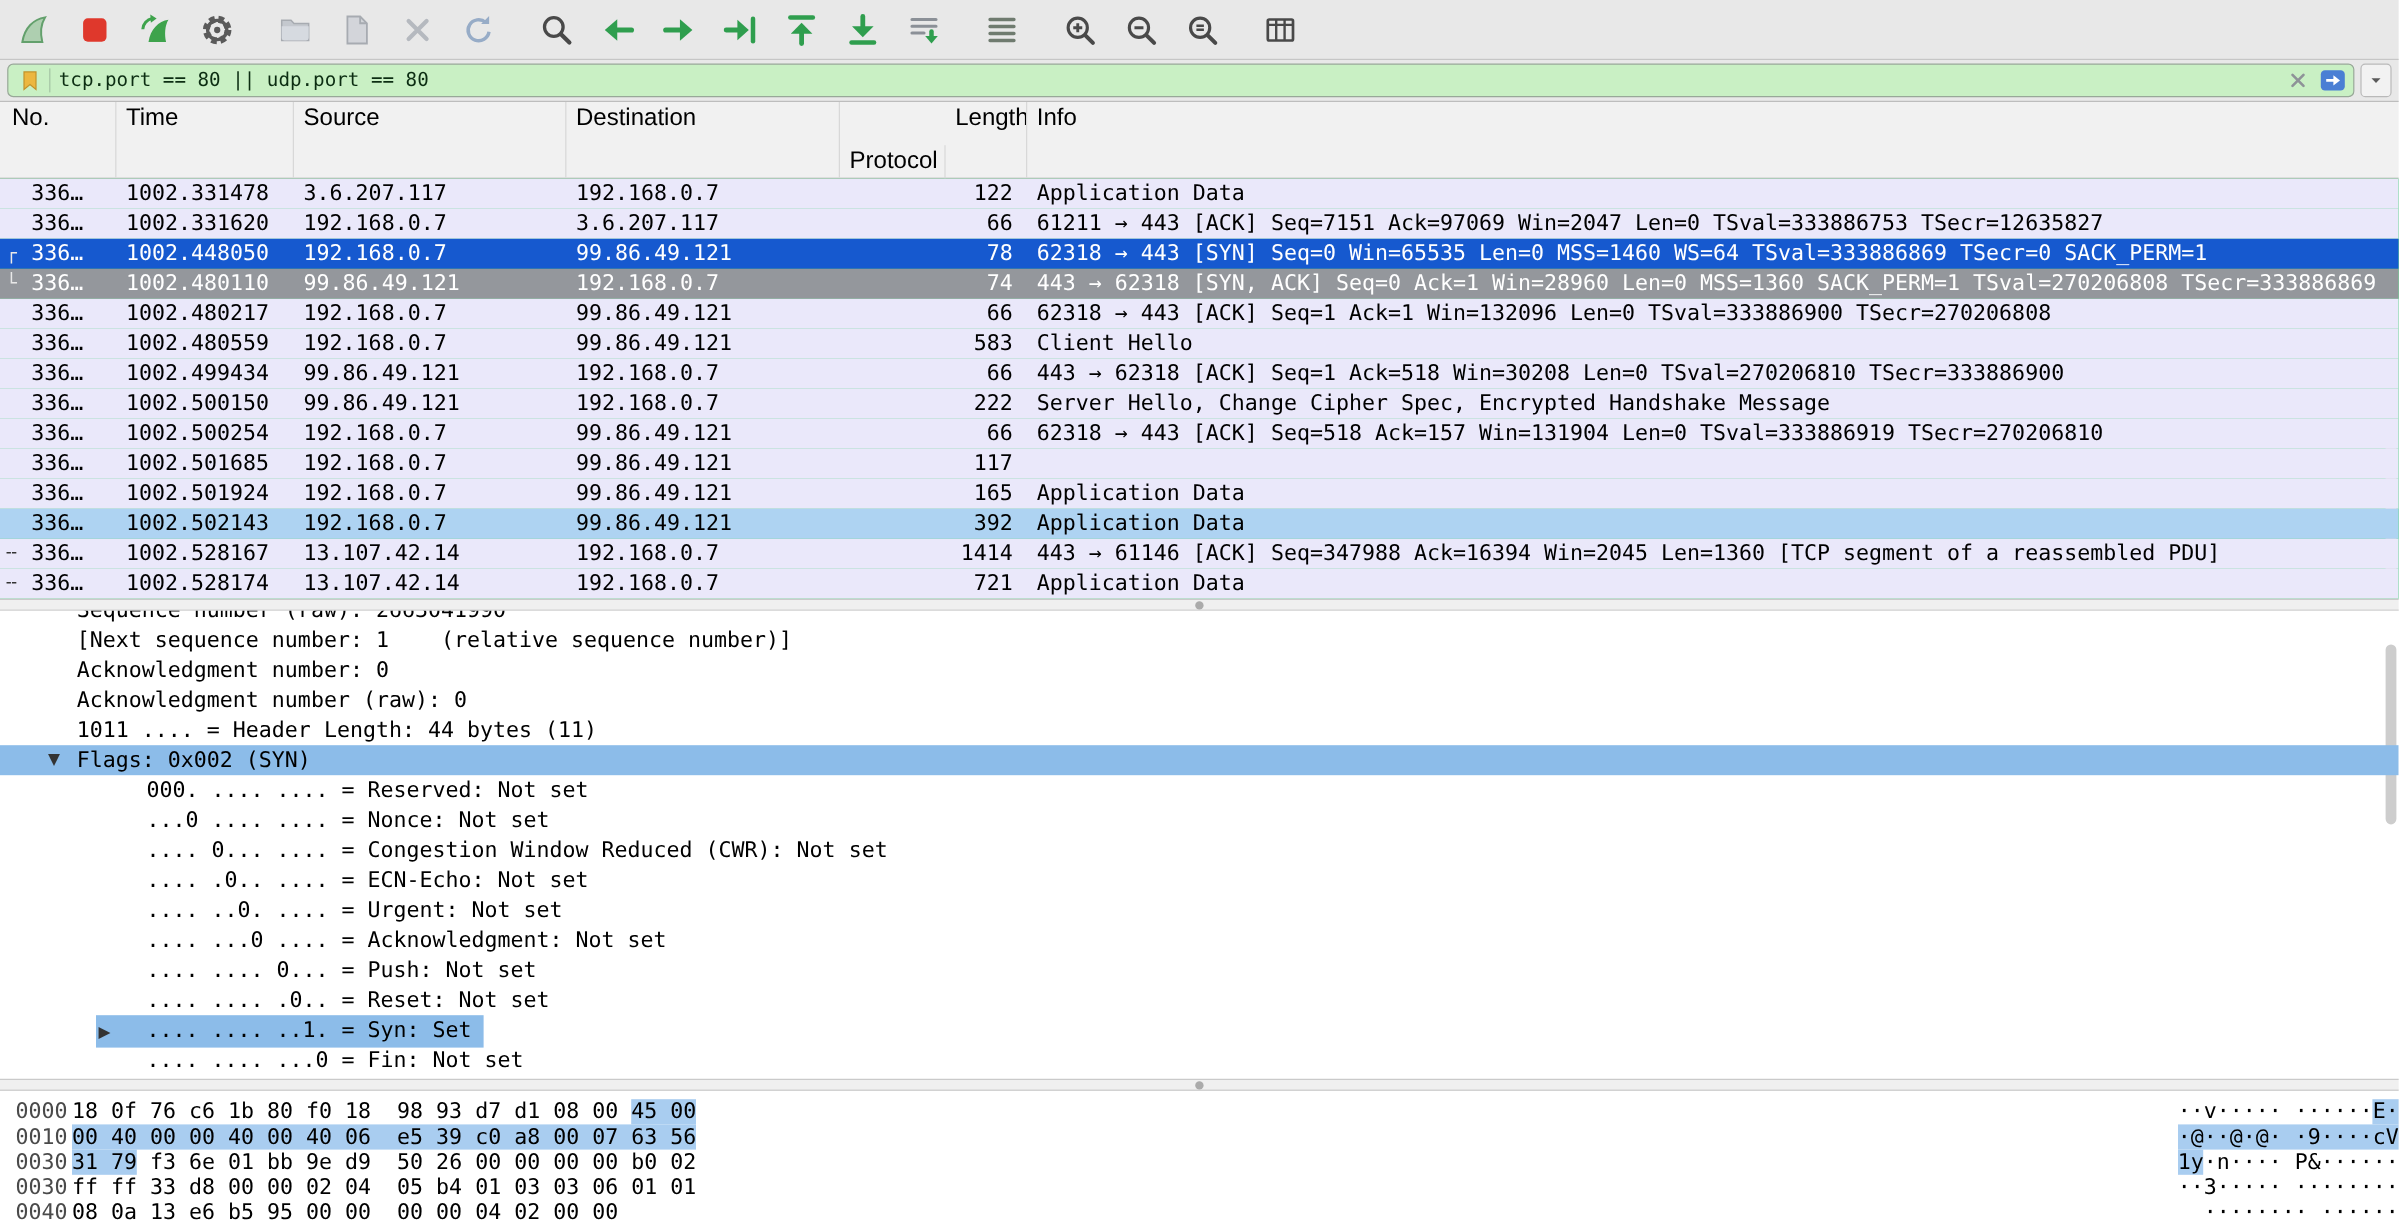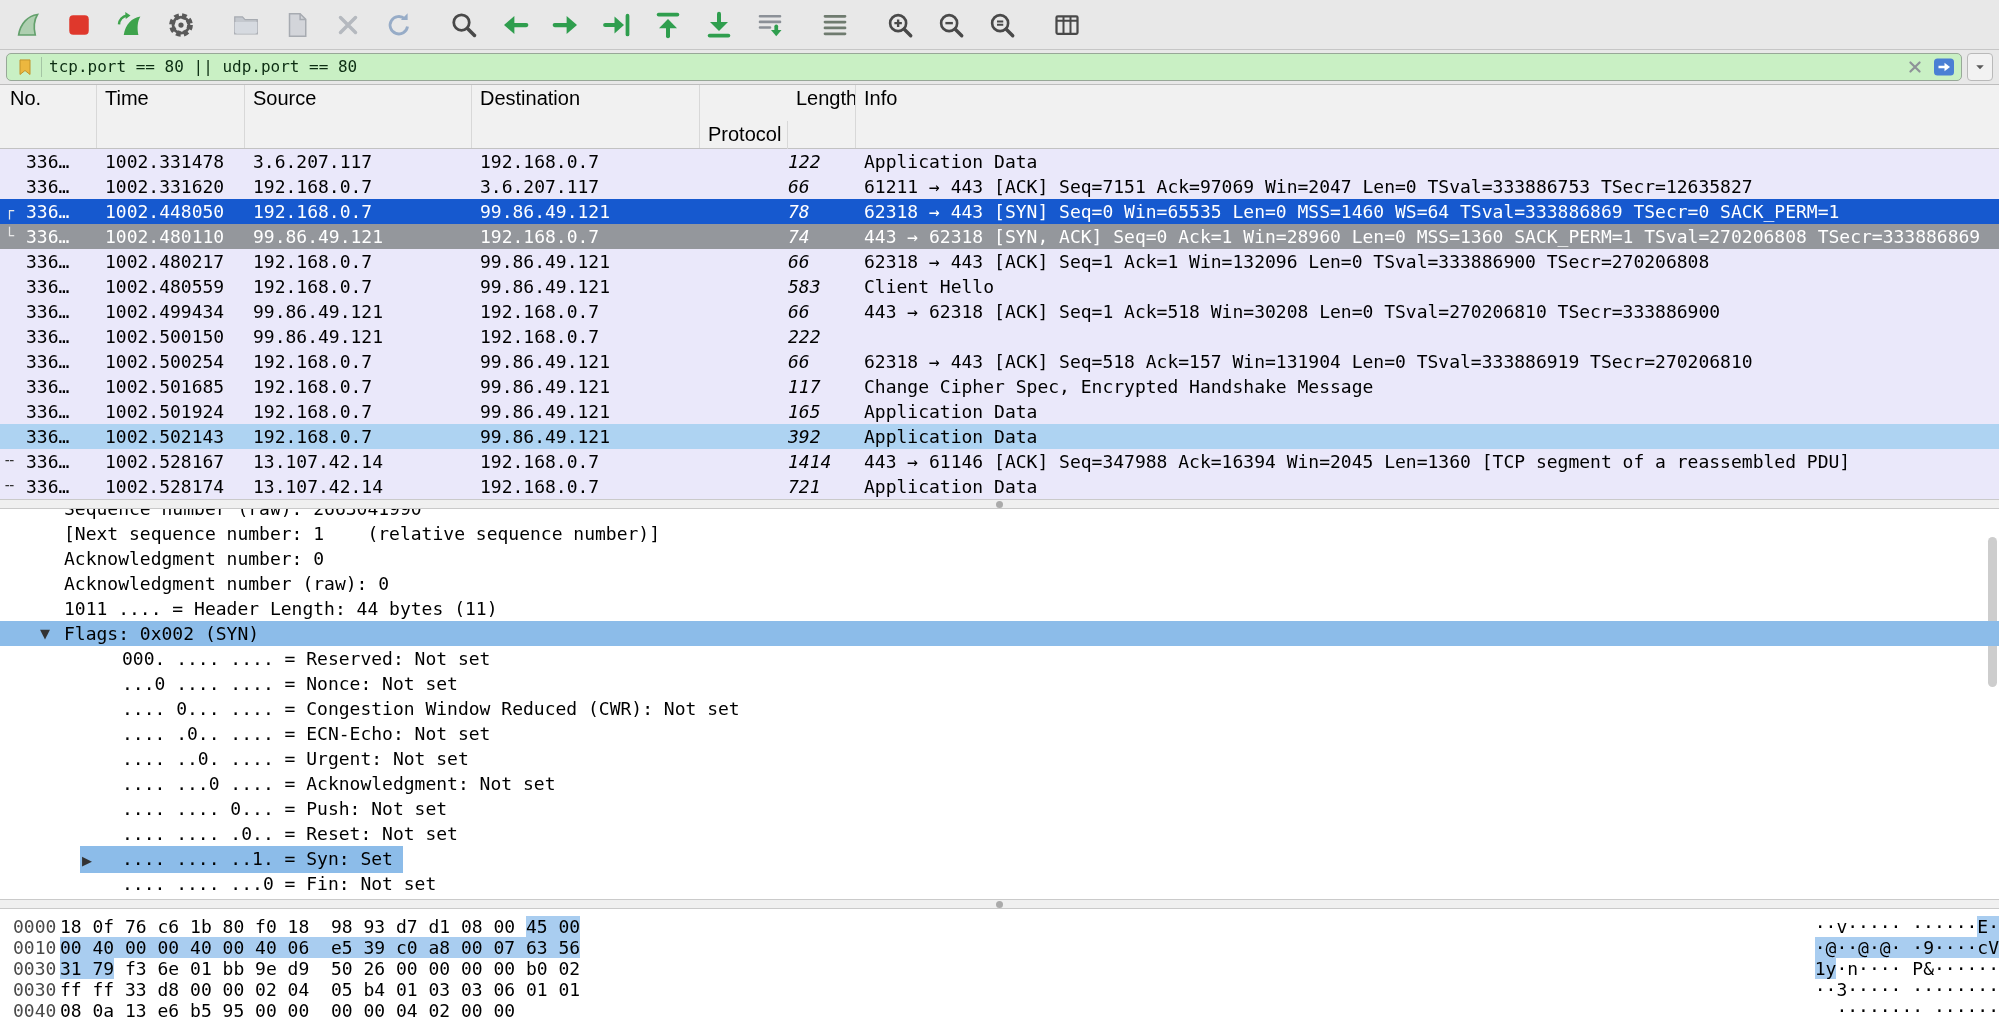--- a/index.html
+++ b/index.html
@@ -39,21 +39,21 @@
 .c0{width:97px;}.c1{width:148px;}.c2{width:227px;}.c3{width:228px;}.c4{width:88px;margin-top:36px;}.c5{width:68px;}
 
 
 .pkt-list{flex:0 0 350px;background:#22c55e;position:relative;overflow:hidden;}
 .prow{display:flex;height:25px;line-height:25px;font-family:"DejaVu Sans Mono",monospace;font-size:18px;color:#000;background:var(--row-default-bg);position:relative;white-space:nowrap;}
 .prow.selected{background:var(--row-selected-bg);color:#fff;}
 .prow.gray{background:var(--row-syn-bg);color:#fff;}
 .prow.lightblue{background:var(--row-lightblue-bg);}
 .pc{flex:0 0 auto;overflow:hidden;padding-left:8px;}
 .pc.c0{padding-left:26px;}
-.pc.c5{text-align:left;padding-right:12px;padding-left:0;font-style:italic;}
+.pc.c5{text-align:right;padding-right:12px;padding-left:0;}
 .pc.c6{flex:1;min-width:0;white-space:pre;}
 .mark{position:absolute;left:5px;top:0;width:18px;font-size:15px;color:#333;}
 .prow.selected .mark,.prow.gray .mark{color:#e8e8e8;}
 .vscroll{position:absolute;top:0;right:2px;width:9px;height:100%;}
 .vthumb{position:absolute;top:209px;height:122px;width:9px;border-radius:4.5px;background:#c3c3c3;}
 
 
 .splitter{flex:0 0 10px;background:#f0f0f0;border-top:1px solid #cacaca;border-bottom:1px solid #cacaca;position:relative;}
 .dimple{position:absolute;left:50%;top:50%;width:7px;height:7px;margin:-3.5px 0 0 -3.5px;border-radius:50%;background:#ababab;}
 
@@ -327,38 +327,38 @@
         <span class="pc c5">66</span>
         <span class="pc c6">443 → 62318 [ACK] Seq=1 Ack=518 Win=30208 Len=0 TSval=270206810 TSecr=333886900</span>
       </div>
       <div class="prow">
         <span class="pc c0">336…</span>
         <span class="pc c1">1002.500150</span>
         <span class="pc c2">99.86.49.121</span>
         <span class="pc c3">192.168.0.7</span>
         <span class="pc c4">TLSv1…</span>
         <span class="pc c5">222</span>
+        <span class="pc c6">Server Hello, Change Cipher Spec, Encrypted Handshake Message</span>
       </div>
       <div class="prow">
         <span class="pc c0">336…</span>
         <span class="pc c1">1002.500254</span>
         <span class="pc c2">192.168.0.7</span>
         <span class="pc c3">99.86.49.121</span>
         <span class="pc c4">TCP</span>
         <span class="pc c5">66</span>
         <span class="pc c6">62318 → 443 [ACK] Seq=518 Ack=157 Win=131904 Len=0 TSval=333886919 TSecr=270206810</span>
       </div>
       <div class="prow">
         <span class="pc c0">336…</span>
         <span class="pc c1">1002.501685</span>
         <span class="pc c2">192.168.0.7</span>
         <span class="pc c3">99.86.49.121</span>
         <span class="pc c4">TLSv1…</span>
         <span class="pc c5">117</span>
-        <span class="pc c6">Change Cipher Spec, Encrypted Handshake Message</span>
       </div>
       <div class="prow">
         <span class="pc c0">336…</span>
         <span class="pc c1">1002.501924</span>
         <span class="pc c2">192.168.0.7</span>
         <span class="pc c3">99.86.49.121</span>
         <span class="pc c4">TLSv1…</span>
         <span class="pc c5">165</span>
         <span class="pc c6">Application Data</span>
       </div>

